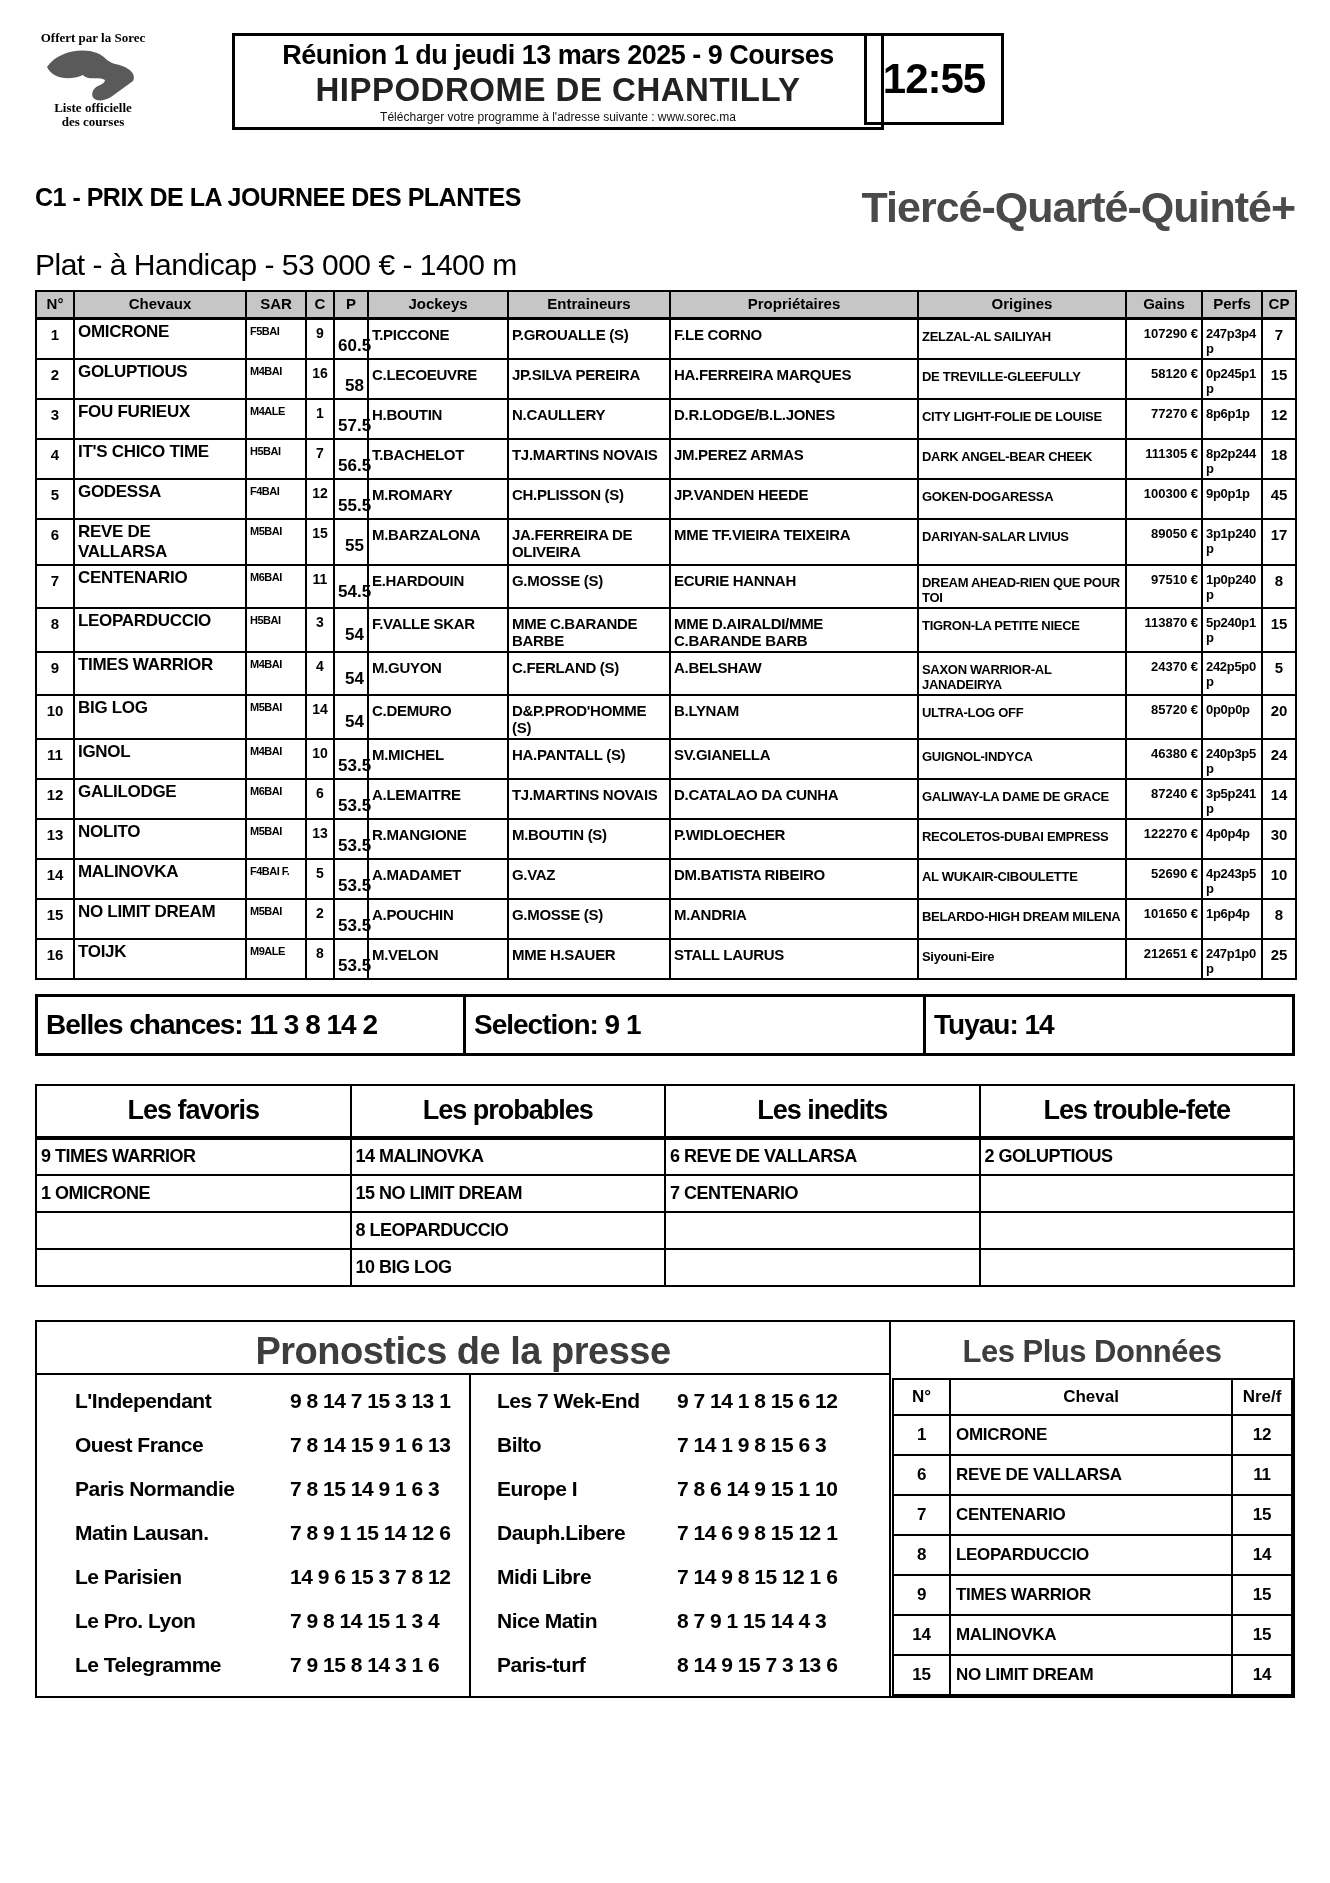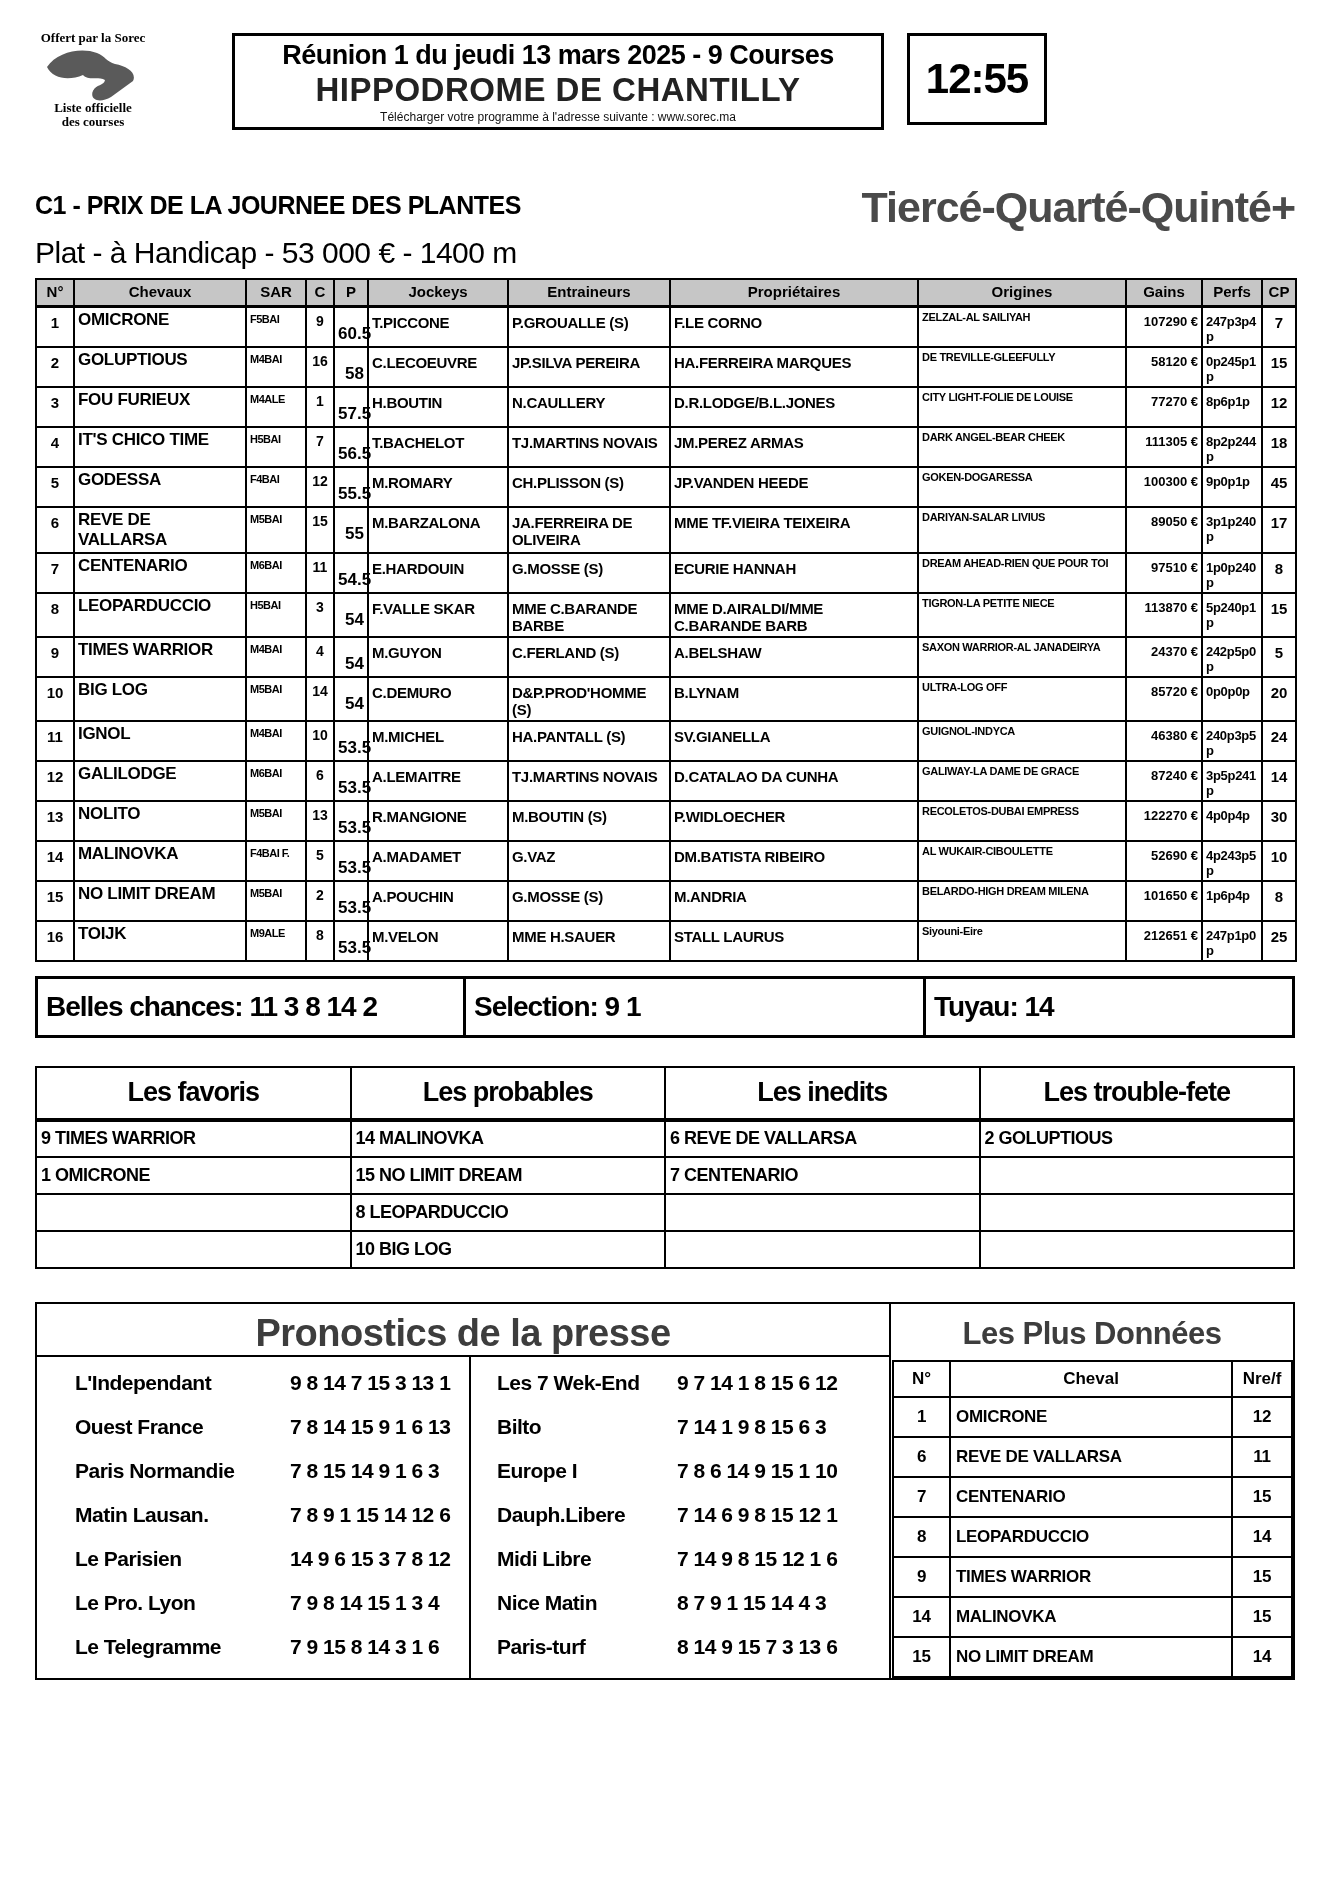--- a/index.html
+++ b/index.html
@@ -13,42 +13,42 @@
   .logo-box .serif { font-family: "Liberation Serif", serif; font-weight: 700; font-size: 13px; line-height: 14px; }
   .logo-box svg { display: block; margin: 0 auto; }
   .head-box {
     position: absolute; left: 197px; top: 0; width: 652px; height: 97px;
     border: 3px solid #000; text-align: center; padding-top: 4px;
   }
   .head-line1 { font-weight: 700; font-size: 27px; letter-spacing: -0.5px; }
   .head-line2 { font-weight: 700; font-size: 33px; letter-spacing: 0.5px; color: #222; }
   .head-line3 { font-size: 12px; color: #111; margin-top: 1px; }
   .time-box {
-    position: absolute; left: 872px; top: 0; width: 140px; height: 92px;
+    position: absolute; left: 829px; top: 0; width: 140px; height: 92px;
     border: 3px solid #000; display: flex; align-items: center; justify-content: center;
     font-weight: 700; font-size: 42px; letter-spacing: -1px;
   }
   
-  .race-row { margin: 34px 35px 4px; display: flex; justify-content: space-between; align-items: center; }
+  .race-row { margin: 34px 35px 16px; display: flex; justify-content: space-between; align-items: flex-start; }
   .race-title { font-weight: 700; font-size: 25px; letter-spacing: -0.5px; padding-bottom: 4px; }
   .race-bets { font-weight: 700; font-size: 43px; letter-spacing: -1px; color: #4a4a4a; }
   .conditions { margin: 0 35px 0; font-size: 30px; font-weight: 400; letter-spacing: -0.5px; }
   
   table { border-collapse: collapse; }
   .runners { margin: 8px 35px 0; width: 1260px; table-layout: fixed; }
   .runners th, .runners td { border: 2px solid #000; vertical-align: top; padding: 2px 3px; }
   .runners thead th { background: #c6c6c6; font-weight: 700; font-size: 15px; text-align: center; height: 27px; padding: 3px 1px; border-bottom: 3px solid #000; }
   .runners td { height: 38px; }
   td.c-num   { text-align: center; font-weight: 700; font-size: 15px; padding-top: 6px; }
   td.c-chev  { font-weight: 700; font-size: 17px; letter-spacing: -0.3px; }
   td.c-sar   { font-weight: 700; font-size: 11px; letter-spacing: -0.5px; padding-top: 5px; }
   td.c-c     { text-align: center; font-weight: 700; font-size: 14px; padding-top: 5px; }
   td.c-p     { text-align: right; font-weight: 700; font-size: 17px; padding-top: 16px; }
   td.c-jock, td.c-entr, td.c-prop { font-weight: 700; font-size: 15px; letter-spacing: -0.3px; padding-top: 6px; }
-  td.c-orig  { font-weight: 700; font-size: 11px; letter-spacing: -0.3px; padding-top: 3px; }
+  td.c-orig  { font-weight: 700; font-size: 13px; letter-spacing: -0.3px; padding-top: 9px; }
   td.c-gain  { text-align: right; font-weight: 700; font-size: 13px; white-space: nowrap; padding-top: 6px; }
   td.c-perf  { font-weight: 700; font-size: 13px; word-break: break-all; padding-top: 6px; letter-spacing: -0.3px; }
   td.c-cp    { text-align: center; font-weight: 700; font-size: 15px; padding-top: 6px; }
   
   .chances { margin: 14px 35px 0; width: 1260px; height: 62px; border: 3px solid #000; display: flex; }
   .chances > div { display: flex; align-items: center; padding-left: 8px; font-weight: 700; font-size: 28px; letter-spacing: -1px; }
   .chances .cell1 { width: 428px; border-right: 3px solid #000; }
   .chances .cell2 { width: 460px; border-right: 3px solid #000; }
   .chances .cell3 { flex: 1; }
   

